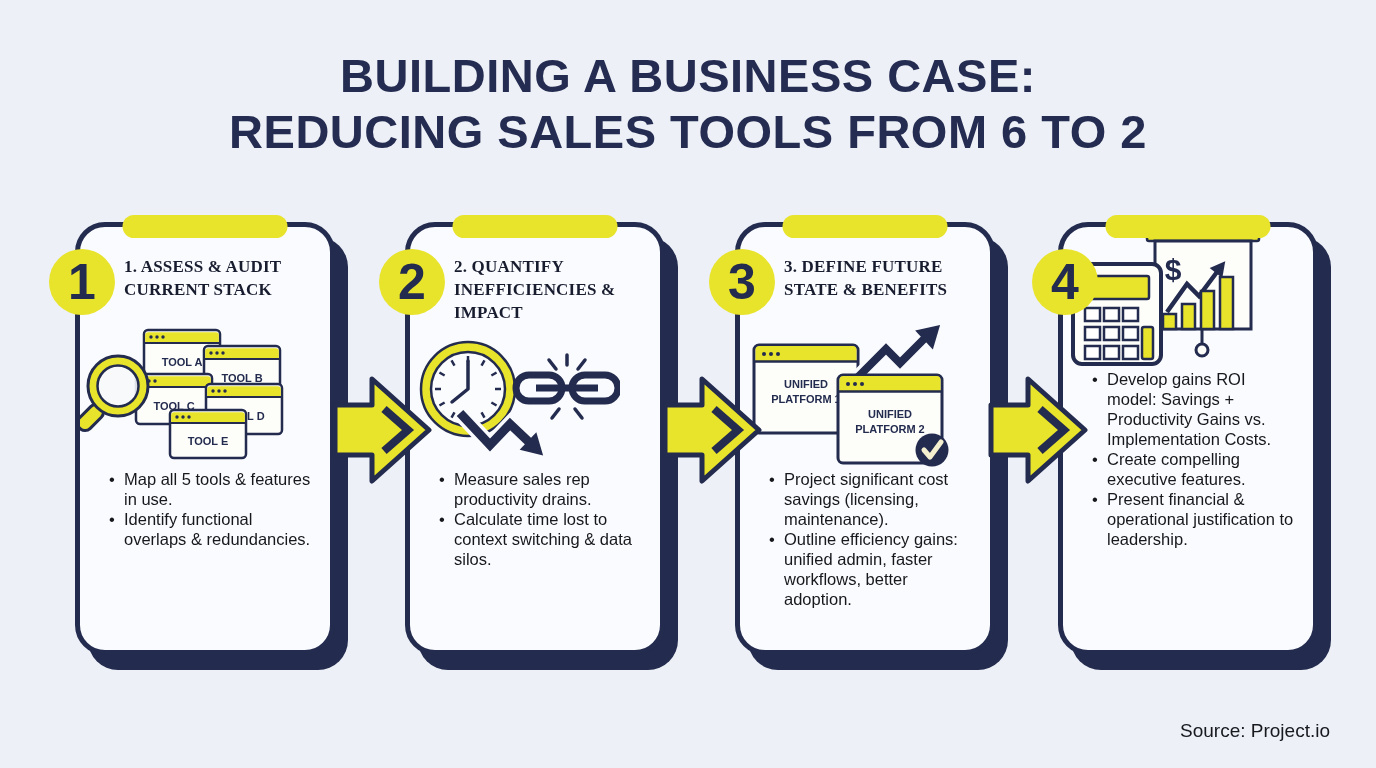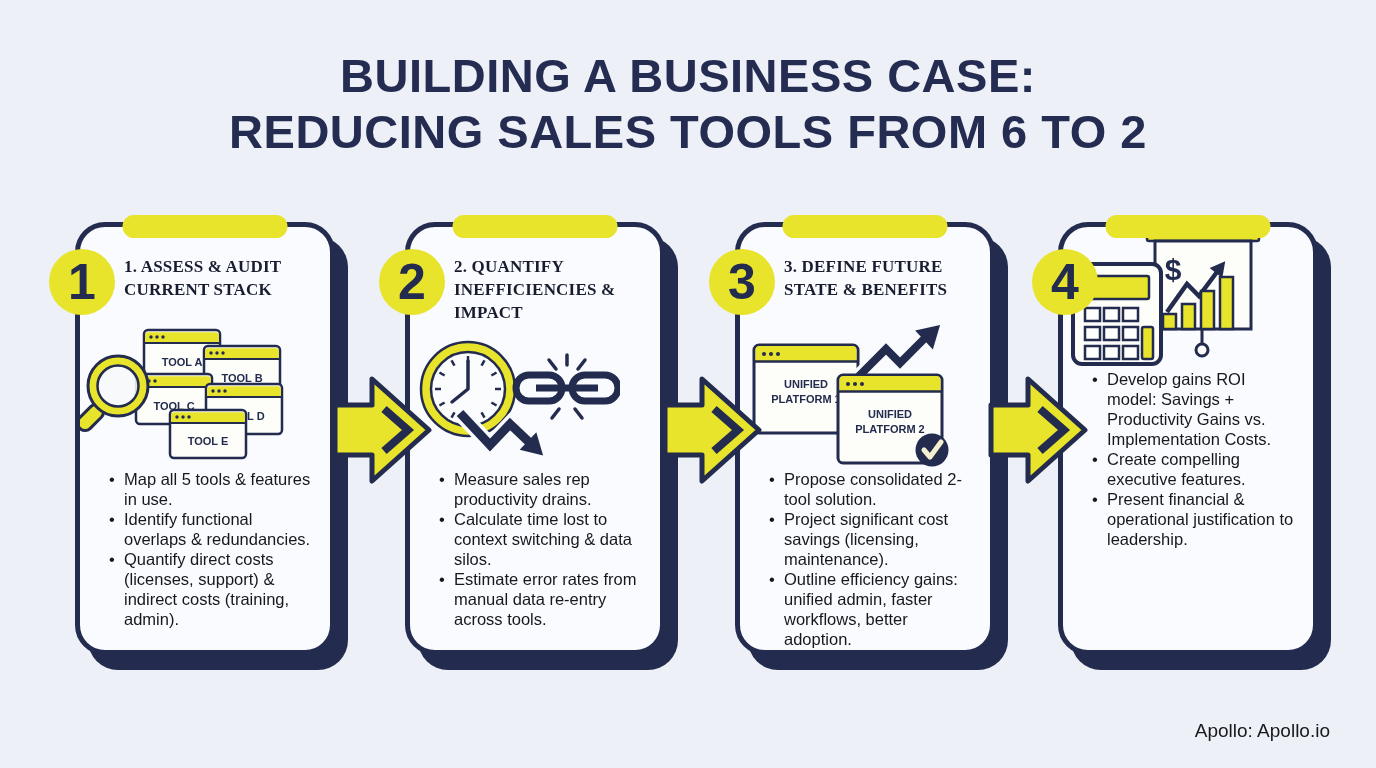--- a/index.html
+++ b/index.html
@@ -121,21 +121,20 @@
         <circle cx="38" cy="58" r="20.5" fill="#f6f8fb" fill-opacity="0.88"></circle>
         <circle cx="38" cy="58" r="25" fill="none" stroke="#e8e32b" stroke-width="9"></circle>
         <circle cx="38" cy="58" r="30" fill="none" stroke="#232b4e" stroke-width="3"></circle>
         <circle cx="38" cy="58" r="20.5" fill="none" stroke="#232b4e" stroke-width="2.5"></circle>
       </g>
     </svg>
   </div>
   <ul class="bullets">
     <li>Map all 5 tools &amp; features in use.</li>
     <li>Identify functional overlaps &amp; redundancies.</li>
-    <li>Quantify direct costs (licenses, support) &amp; indirect costs (training, admin).</li>
   </ul>
 </section>
 
 <section class="card card-2">
   <div class="pill"></div>
   <div class="num">
     <span>2</span>
   </div>
   <h2 class="card-title">2. QUANTIFY INEFFICIENCIES &amp; IMPACT</h2>
   <div class="icon-area">
@@ -178,21 +177,20 @@
         <polyline points="50,86 80,118 100,97 120,116" fill="none" stroke="#232b4e" stroke-width="9"></polyline>
         <g transform="translate(118,114) rotate(44)">
             <path d="M0,-12 L21,0 L0,12 Z" fill="#232b4e"></path>
           </g>
       </g>
     </svg>
   </div>
   <ul class="bullets">
     <li>Measure sales rep productivity drains.</li>
     <li>Calculate time lost to context switching &amp; data silos.</li>
-    <li>Estimate error rates from manual data re-entry across tools.</li>
   </ul>
 </section>
 
 <section class="card card-3">
   <div class="pill"></div>
   <div class="num">
     <span>3</span>
   </div>
   <h2 class="card-title">3. DEFINE FUTURE STATE &amp; BENEFITS</h2>
   <div class="icon-area">
@@ -224,21 +222,20 @@
         <text x="150" y="99" font-size="11" text-anchor="middle">UNIFIED</text>
         <text x="150" y="114" font-size="11" text-anchor="middle">PLATFORM 2</text>
       </g>
       <g>
         <circle cx="192" cy="131" r="16.5" fill="#232b4e"></circle>
         <polyline points="184,131 190,138 201,123" fill="none" stroke="#f3efcf" stroke-width="5" stroke-linecap="round" stroke-linejoin="round"></polyline>
       </g>
     </svg>
   </div>
   <ul class="bullets">
-    <li>Propose consolidated 2-tool solution.</li>
     <li>Project significant cost savings (licensing, maintenance).</li>
     <li>Outline efficiency gains: unified admin, faster workflows, better adoption.</li>
   </ul>
 </section>
 
 <section class="card card-4">
   <div class="pill"></div>
   <div class="num">
     <span>4</span>
   </div>
@@ -293,13 +290,13 @@
 </svg>
 <svg class="arrow arrow-2" viewBox="0 0 100 114">
   <path d="M3,32 H40 V6 L97,57 L40,108 V82 H3 Z" fill="#e8e32b" stroke="#232b4e" stroke-width="5" stroke-linejoin="round"></path>
   <polyline points="52,36 76,57 52,78" fill="none" stroke="#232b4e" stroke-width="8"></polyline>
 </svg>
 <svg class="arrow arrow-3" viewBox="0 0 100 114">
   <path d="M3,32 H40 V6 L97,57 L40,108 V82 H3 Z" fill="#e8e32b" stroke="#232b4e" stroke-width="5" stroke-linejoin="round"></path>
   <polyline points="52,36 76,57 52,78" fill="none" stroke="#232b4e" stroke-width="8"></polyline>
 </svg>
 
-<div class="source">Apollo: Apollo.io</div>
+<div class="source">Source: Project.io</div>
 
 </body></html>

